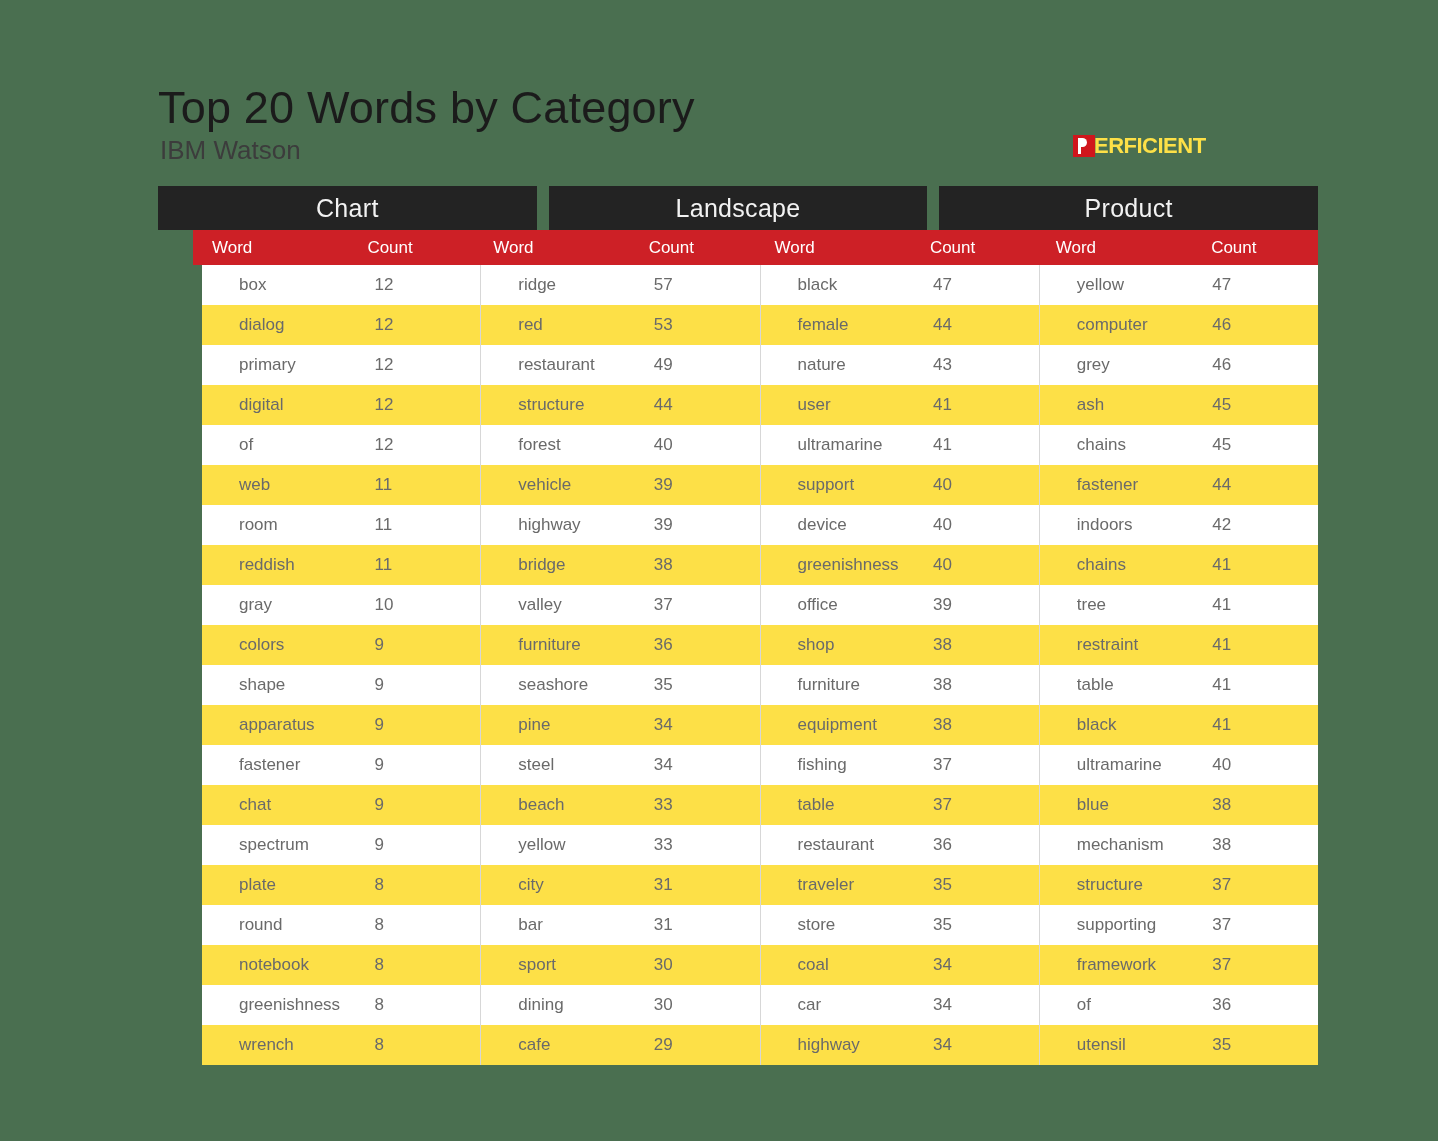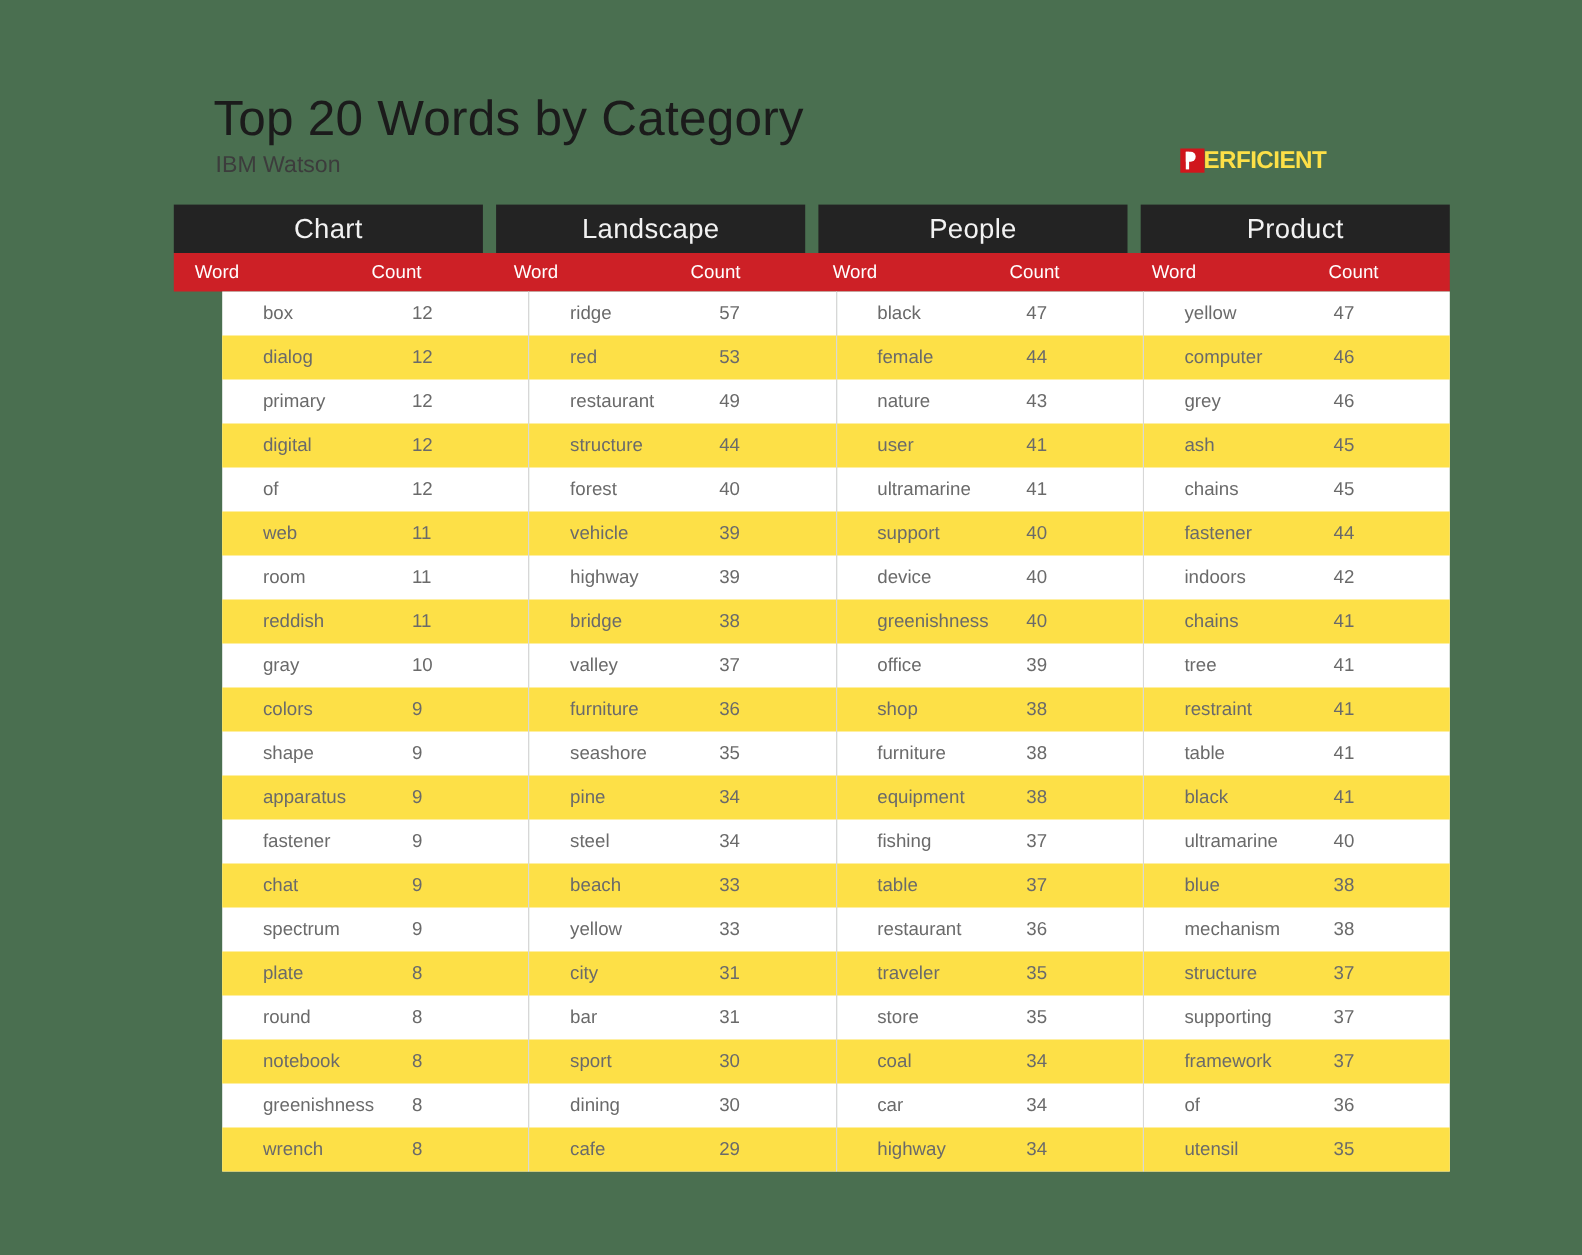--- a/index.html
+++ b/index.html
@@ -18,33 +18,32 @@
     position: relative;
     width: 1438px;
     height: 1141px;
   }
 
   
   .title-block {
     position: absolute;
     left: 158px;
     top: 82px;
-    margin-left: 36px;
   }
   .page-title {
     font-size: 45px;
     font-weight: 400;
     color: #1b1b1b;
     letter-spacing: 0.2px;
     line-height: 52px;
     margin: 0;
     white-space: nowrap;
   }
   .page-subtitle {
-    font-size: 21px;
+    font-size: 26px;
     font-weight: 400;
     color: #3c3c3c;
     line-height: 26px;
     margin: 3px 0 0 2px;
     white-space: nowrap;
   }
 
   
   .logo {
     position: absolute;
@@ -112,20 +111,21 @@
     display: flex;
     align-items: center;
     justify-content: center;
     letter-spacing: 0.3px;
   }
 
   .sub-header-row {
     display: flex;
     background: #cd2026;
     height: 35px;
+    margin-left: 35px;
   }
   .sub-header-col {
     flex: 1 1 0;
     display: flex;
     align-items: center;
     color: #ffffff;
     font-size: 17px;
     font-weight: 400;
   }
   .sub-header-col .hc-word {
@@ -189,21 +189,20 @@
   <div class="logo">
     <span class="logo-mark"></span>
     <span class="logo-text">ERFICIENT</span>
   </div>
 
   <div class="table-wrap">
 
     <div class="cat-header-row">
       <div class="cat-header">Chart</div>
       <div class="cat-header">Landscape</div>
-      <div class="cat-header">People</div>
       <div class="cat-header">Product</div>
     </div>
 
     <div class="sub-header-row">
       <div class="sub-header-col">
         <span class="hc-word">Word</span>
         <span class="hc-count">Count</span>
       </div>
       <div class="sub-header-col">
         <span class="hc-word">Word</span>

